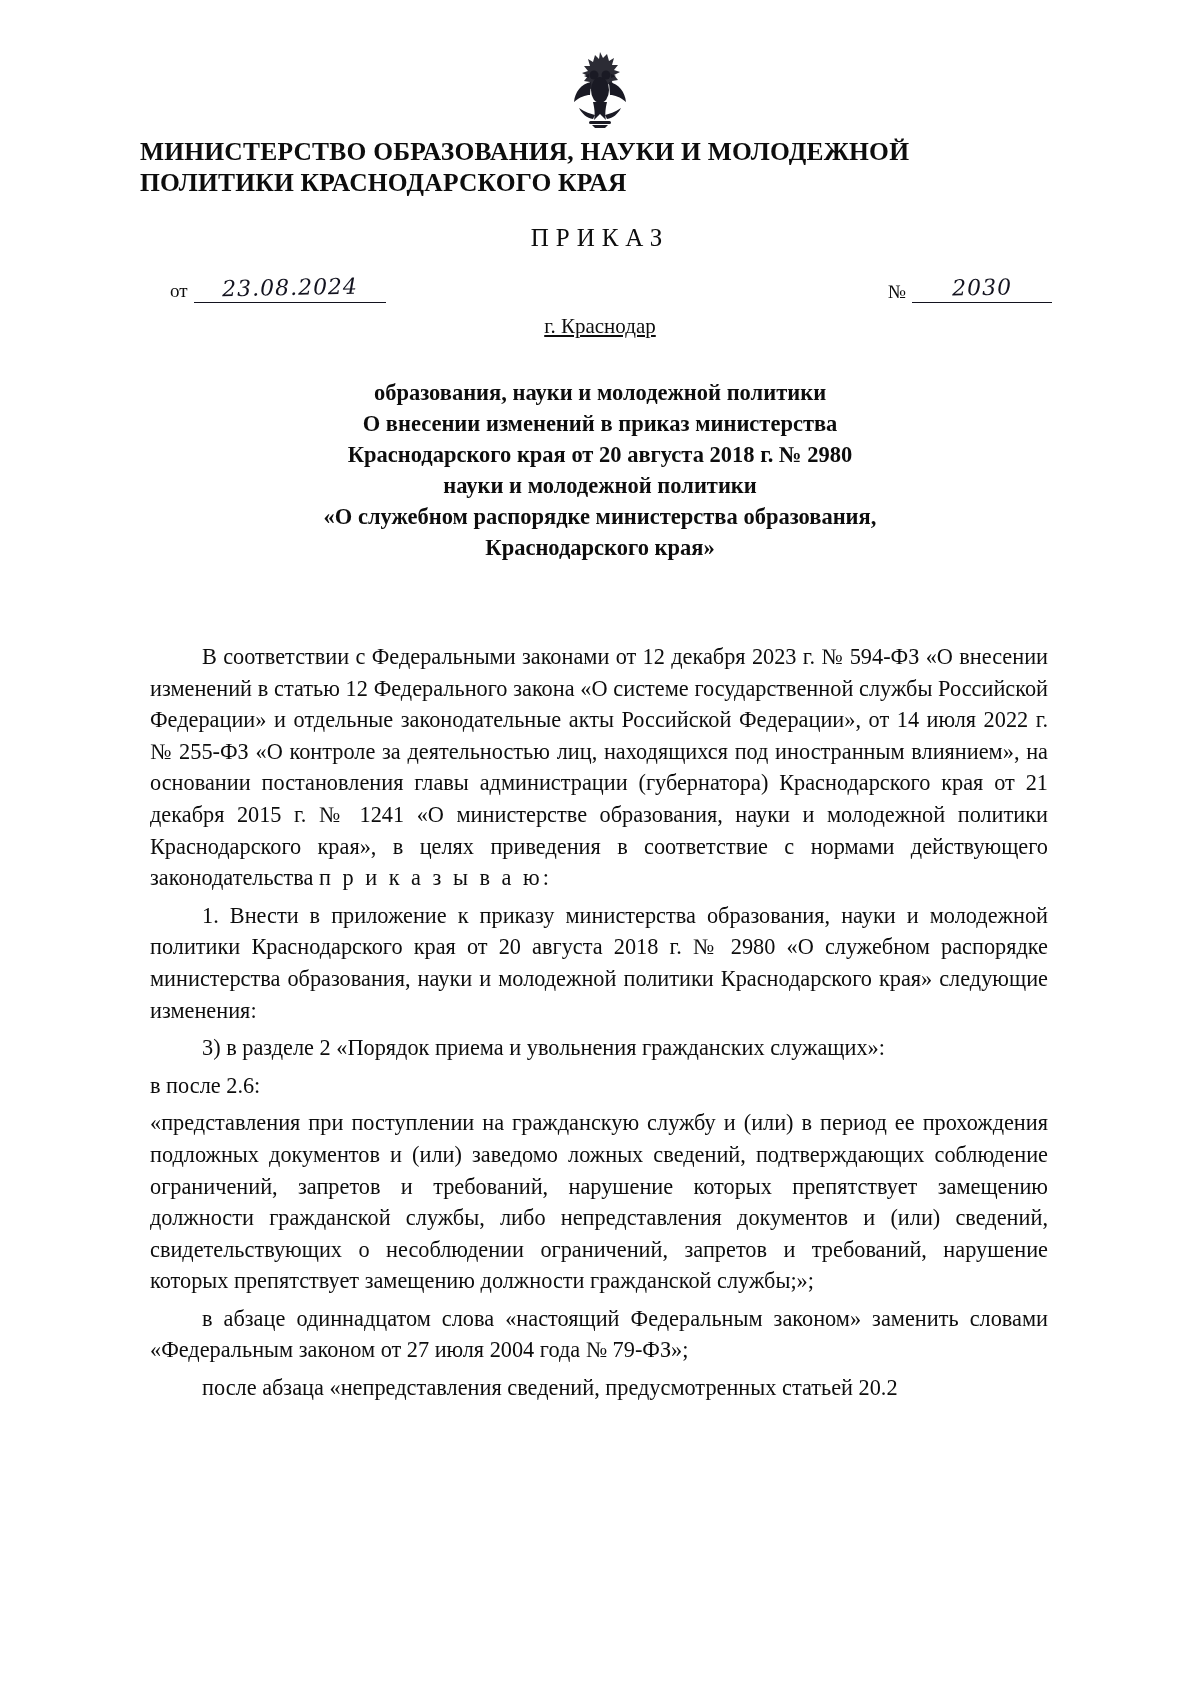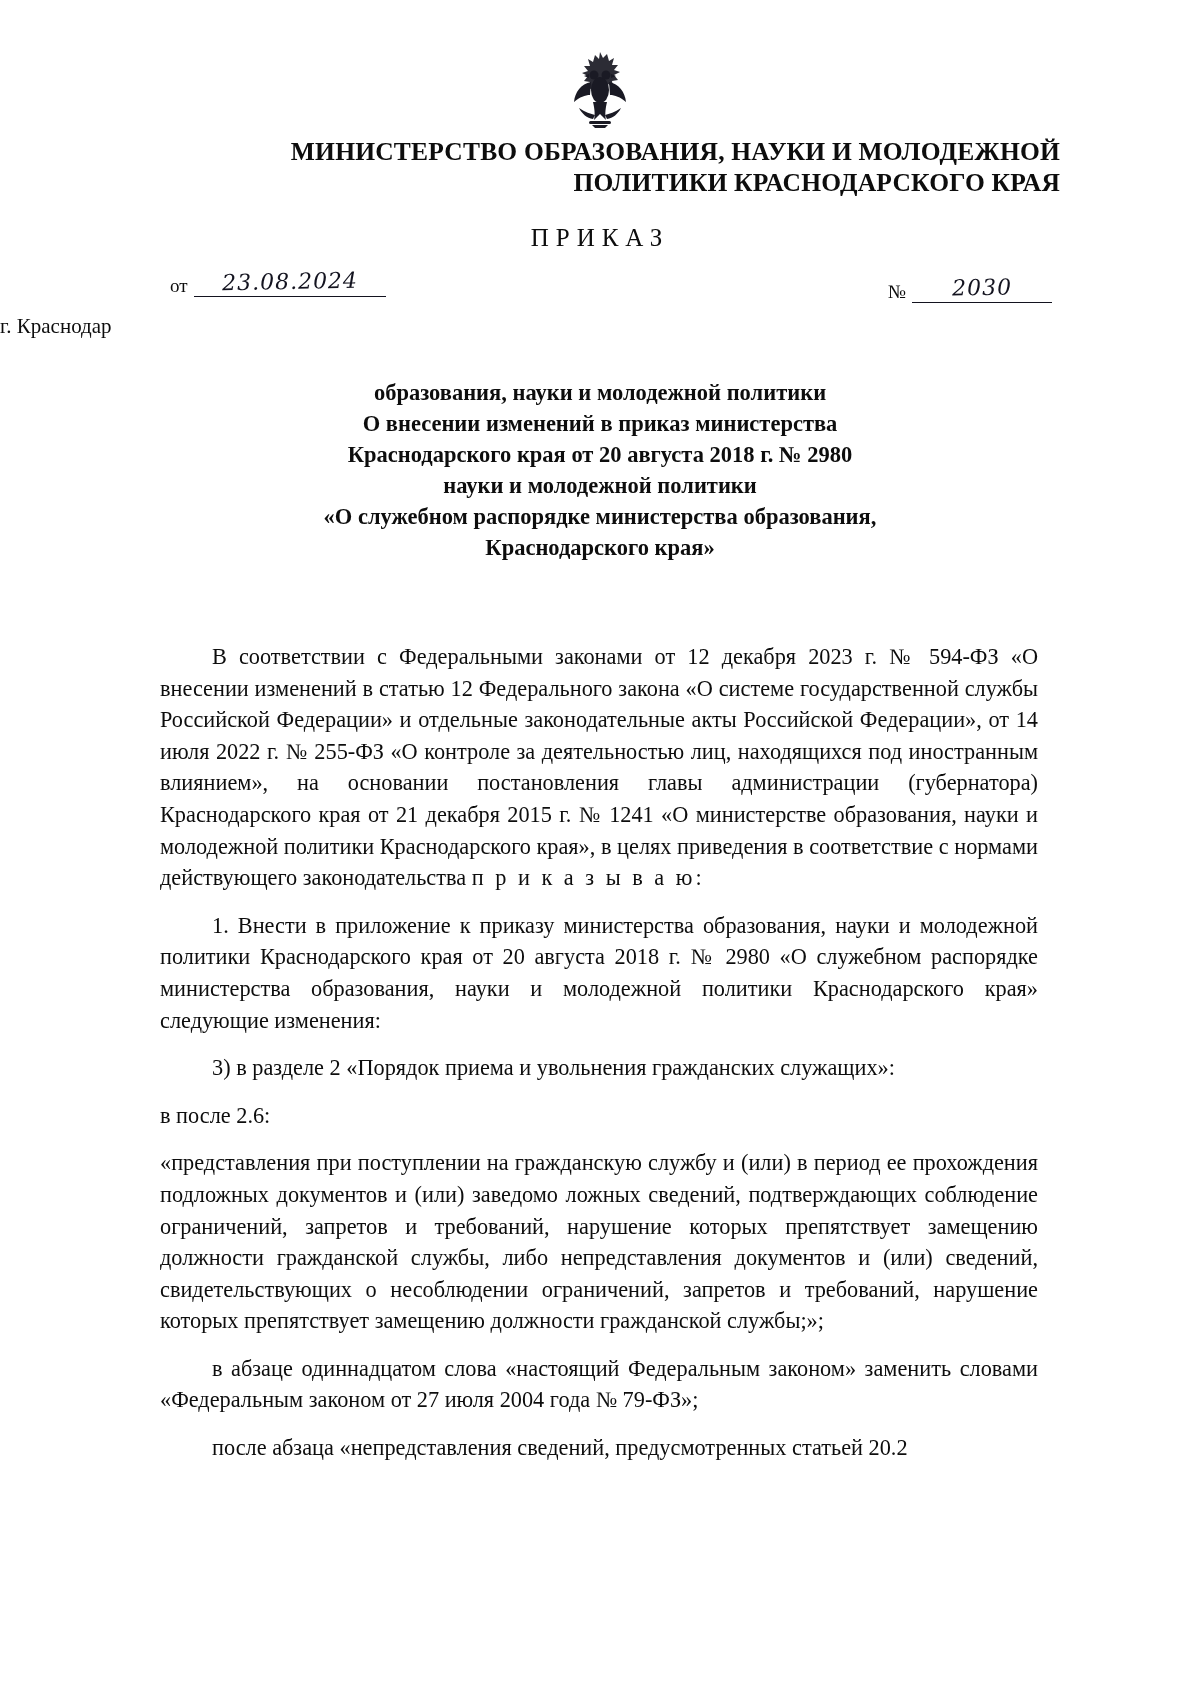--- a/index.html
+++ b/index.html
@@ -30,21 +30,21 @@
     height: 78px;
   }
   .emblem {
     display: inline-block;
     width: 70px;
     height: 78px;
   }
 
   
   .org-title {
-    text-align: right;
+    text-align: left;
     font-weight: bold;
     font-size: 25.5px;
     line-height: 31px;
     letter-spacing: 0.2px;
     margin-top: 8px;
     padding: 0 140px;
   }
   .doc-kind {
     text-align: center;
     font-weight: normal;
@@ -56,24 +56,24 @@
   
   .meta-line {
     position: relative;
     margin-top: 22px;
     height: 34px;
     padding: 0 60px;
   }
   .meta-left {
     position: absolute;
     left: 170px;
-    top: 0;
+    top: 6px;
     font-size: 19px;
     display: flex;
-    align-items: center;
+    align-items: flex-start;
     gap: 6px;
   }
   .meta-right {
     position: absolute;
     right: 148px;
     top: 6px;
     font-size: 19px;
     display: flex;
     align-items: flex-end;
     gap: 6px;
@@ -93,23 +93,24 @@
     text-align: center;
     font-family: "DejaVu Serif", serif;
     font-style: italic;
     font-size: 22px;
     color: #13131f;
     letter-spacing: 1px;
     transform: rotate(-1.1deg);
     white-space: nowrap;
   }
   .city {
-    text-align: left;
+    text-align: center;
     font-size: 21px;
     margin-top: 6px;
+    text-decoration: underline;
   }
 
   
   .subject {
     text-align: center;
     font-weight: bold;
     font-size: 22.5px;
     line-height: 31px;
     margin-top: 38px;
     padding: 0 230px;
@@ -119,21 +120,21 @@
   
   .body {
     margin-top: 78px;
     padding: 0 146px 0 144px;
     font-size: 22.3px;
     line-height: 31.6px;
     text-align: justify;
     text-justify: inter-word;
   }
   .body p {
-    margin: 16px;
+    margin: 6px;
     text-indent: 52px;
     hyphens: auto;
   }
   .body p.no-indent { text-indent: 0; }
   .spaced {
     letter-spacing: 3px;
   }
 </style>
 </head>
 <body>

